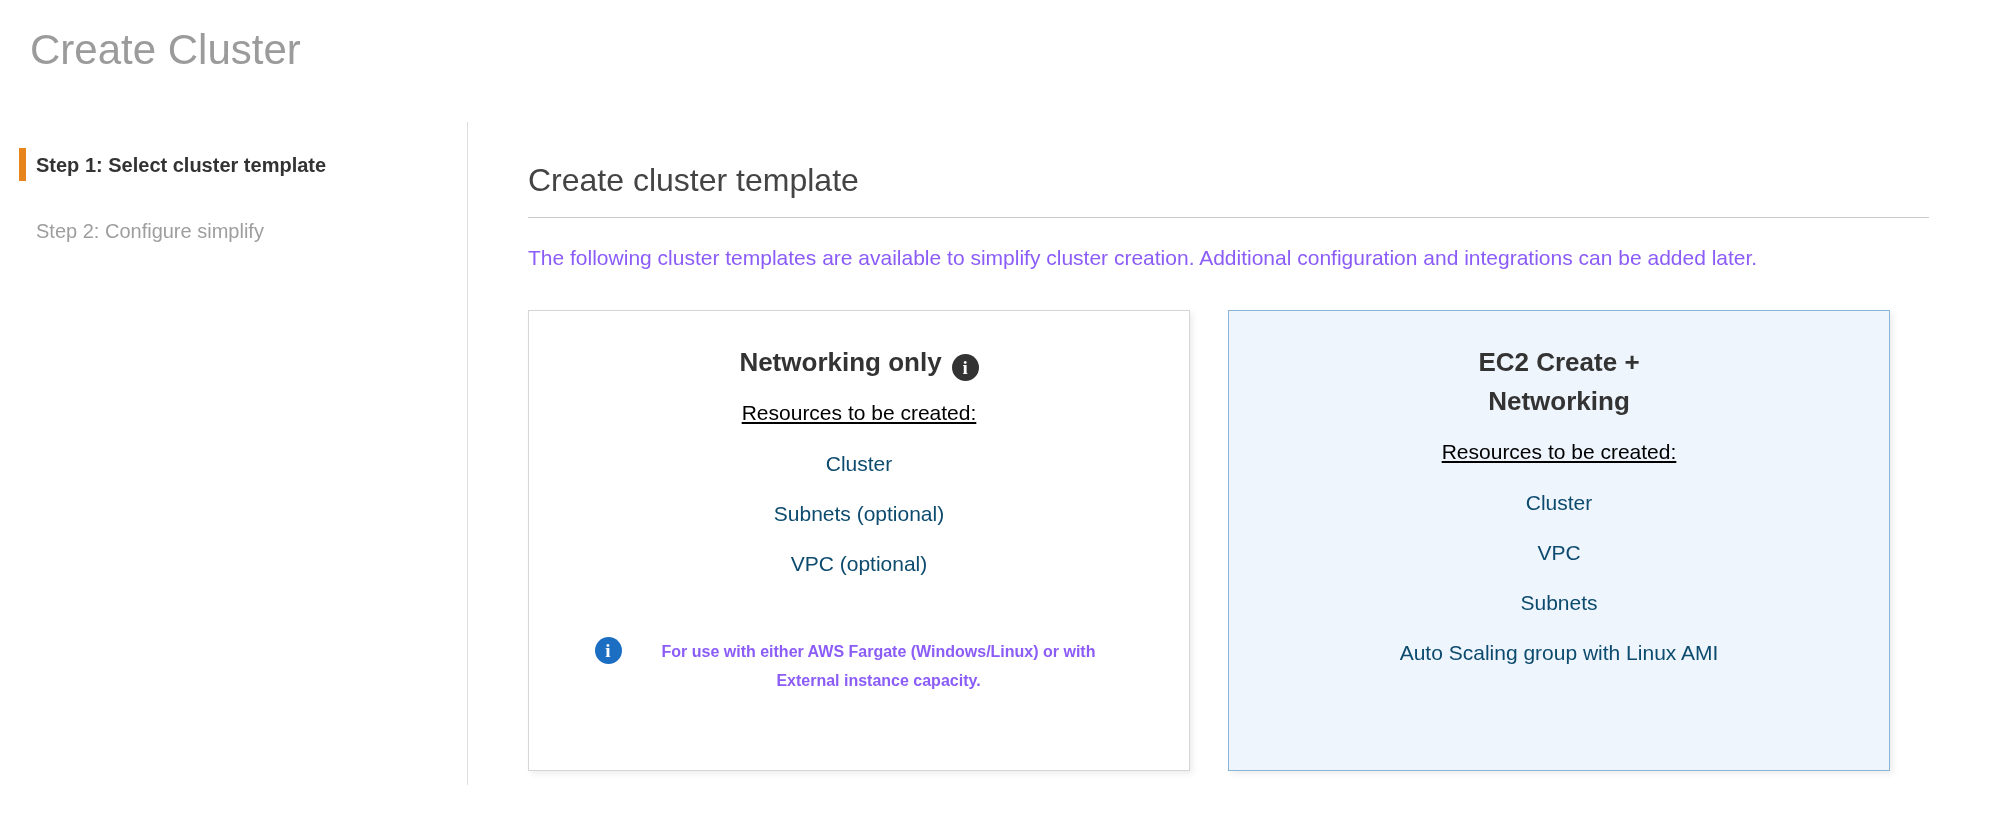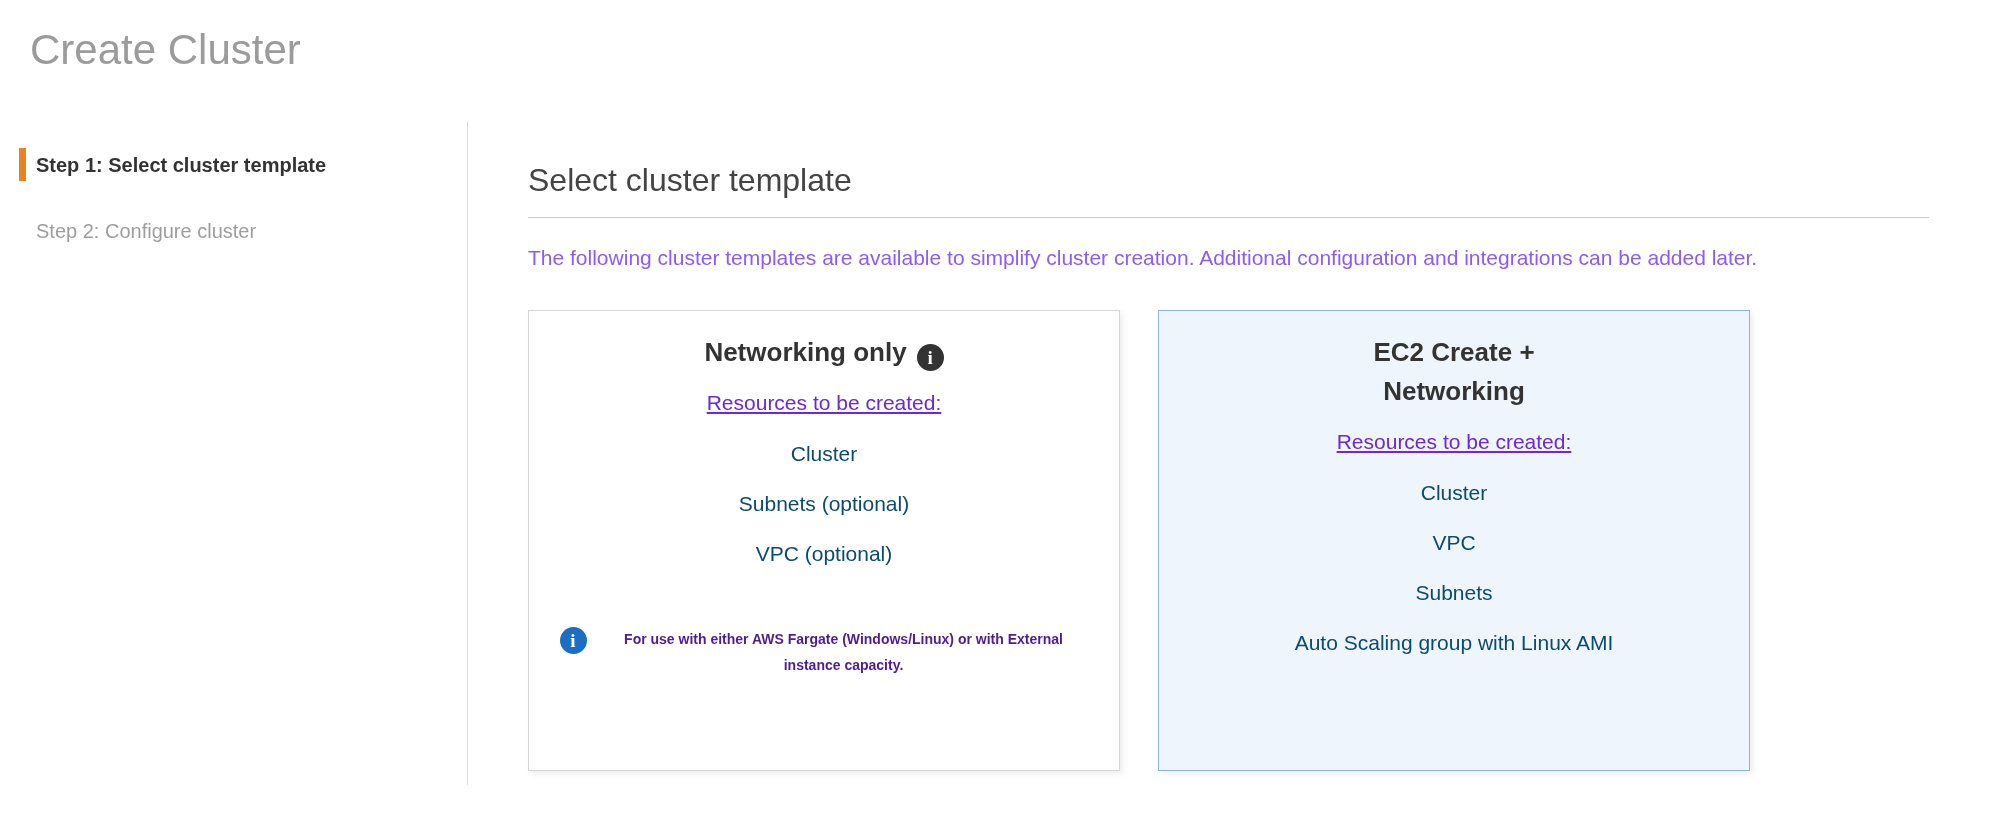--- a/index.html
+++ b/index.html
@@ -63,27 +63,27 @@
     color: #8b5cf6;
     line-height: 1.9;
     max-width: 1400px;
   }
   .cards-row {
     display: flex;
     gap: 38px;
     margin-top: 32px;
   }
   .template-card {
-    width: 592px;
+    width: 662px;
     height: 461px;
     background: #ffffff;
     border: 1px solid #d6d6d6;
     box-shadow: 3px 3px 6px rgba(0,0,0,0.07);
     text-align: center;
-    padding-top: 22px;
+    padding-top: 32px;
     cursor: pointer;
   }
   .template-card.selected {
     background: #eef5fc;
     border: 1px solid #8ab4d8;
   }
   .card-title {
     font-size: 26px;
     font-weight: 700;
     color: #333333;
@@ -103,67 +103,67 @@
     line-height: 27px;
     text-align: center;
     vertical-align: -3px;
     margin-left: 10px;
   }
   .info-icon.blue { background: #1b6ec2; margin-left: 0; }
   .resources-label {
     display: inline-block;
     margin-top: 16px;
     font-size: 21px;
-    color: #6d28d9;
+    color: #000000;
     text-decoration: underline;
     line-height: 1.45;
   }
   .resource-list { list-style: none; }
   .resource-list li {
     font-size: 21px;
     color: #0c4a6e;
     line-height: 30px;
     margin-top: 20px;
   }
   .card-note {
     margin: 58px auto 0 auto;
     max-width: 560px;
     display: flex;
     justify-content: center;
     align-items: flex-start;
     gap: 12px;
   }
   .card-note .note-text {
-    font-size: 14px;
+    font-size: 16px;
     font-weight: 700;
-    color: #4c1d95;
+    color: #8b5cf6;
     line-height: 1.85;
     max-width: 490px;
     text-align: center;
   }
 </style>
 </head>
 <body>
 
 <h1 class="page-title">Create Cluster</h1>
 
 <div class="content-row">
 
   <nav class="sidebar">
     <div class="step-item active">
       <span class="step-indicator"></span>
       <span>Step 1: Select cluster template</span>
     </div>
     <div class="step-item">
-      <span>Step 2: Configure cluster</span>
+      <span>Step 2: Configure simplify</span>
     </div>
   </nav>
 
   <main class="main">
-    <h2 class="section-heading">Select cluster template</h2>
+    <h2 class="section-heading">Create cluster template</h2>
     <hr class="heading-divider">
     <p class="section-description">The following cluster templates are available to simplify cluster creation. Additional configuration and integrations can be added later.</p>
 
     <div class="cards-row">
 
       <div class="template-card">
         <div class="card-title">
           <span class="title-line inline">Networking only</span><span class="info-icon">i</span>
         </div>
         <span class="resources-label">Resources to be created:</span>

